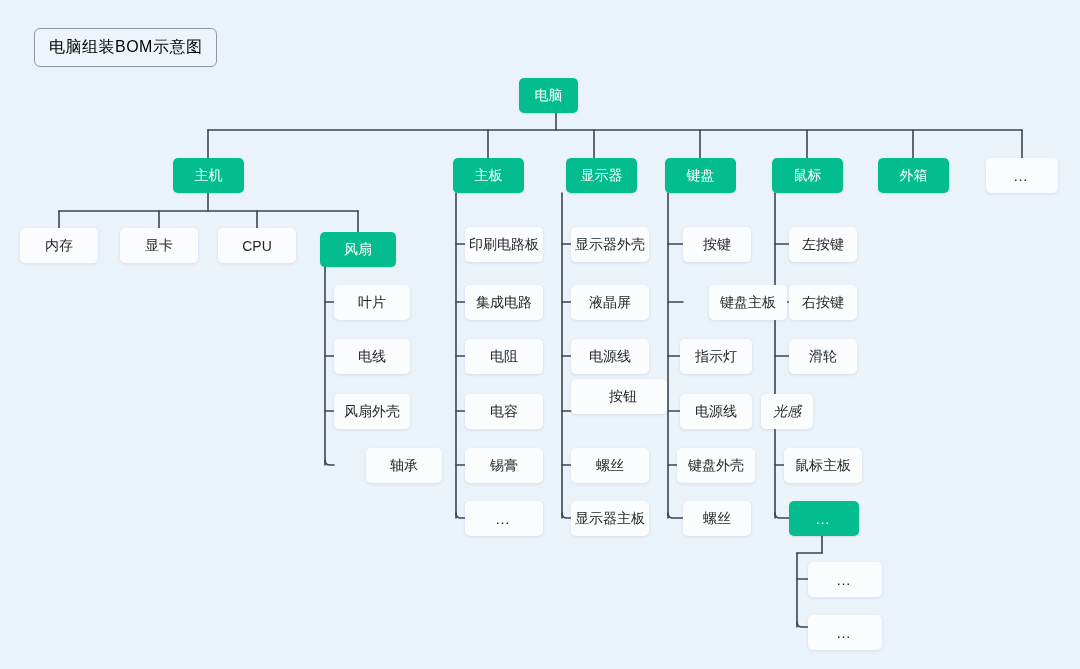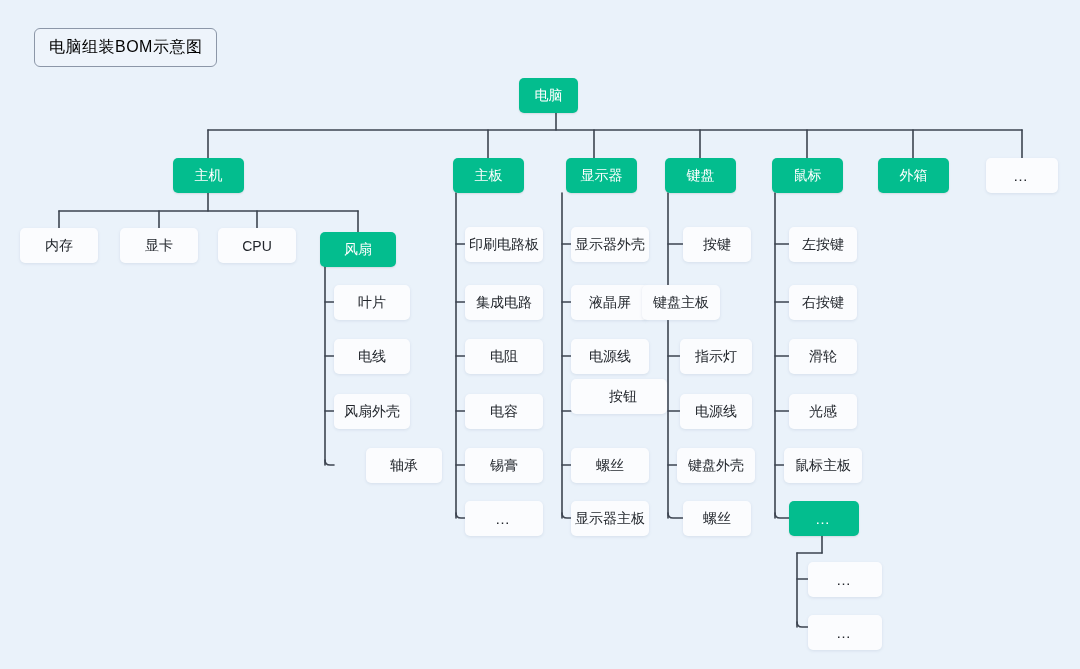--- a/index.html
+++ b/index.html
@@ -146,29 +146,29 @@
   <div class="node white ellipsis" style="left:465px;top:501px;width:78px;">…</div>
 
   <div class="node white" style="left:571px;top:227px;width:78px;">显示器外壳</div>
   <div class="node white" style="left:571px;top:285px;width:78px;">液晶屏</div>
   <div class="node white" style="left:571px;top:339px;width:78px;">电源线</div>
   <div class="node white" style="left:571px;top:379px;width:96px;padding-left:8px;">按钮</div>
   <div class="node white" style="left:571px;top:448px;width:78px;">螺丝</div>
   <div class="node white" style="left:571px;top:501px;width:78px;">显示器主板</div>
 
   <div class="node white" style="left:683px;top:227px;width:68px;">按键</div>
-  <div class="node white" style="left:642px;top:285px;width:78px;">键盘主板</div>
+  <div class="node white" style="left:709px;top:285px;width:78px;">键盘主板</div>
   <div class="node white" style="left:680px;top:339px;width:72px;">指示灯</div>
   <div class="node white" style="left:680px;top:394px;width:72px;">电源线</div>
   <div class="node white" style="left:677px;top:448px;width:78px;">键盘外壳</div>
   <div class="node white" style="left:683px;top:501px;width:68px;">螺丝</div>
 
   <div class="node white" style="left:789px;top:227px;width:68px;">左按键</div>
   <div class="node white" style="left:789px;top:285px;width:68px;">右按键</div>
   <div class="node white" style="left:789px;top:339px;width:68px;">滑轮</div>
-  <div class="node white" style="left:789px;top:394px;width:68px;">光感</div>
+  <div class="node white" style="left:761px;top:394px;width:52px;font-style:italic;">光感</div>
   <div class="node white" style="left:784px;top:448px;width:78px;">鼠标主板</div>
   <div class="node green ellipsis" style="left:789px;top:501px;width:70px;">…</div>
 
   <div class="node white ellipsis" style="left:808px;top:562px;width:74px;">…</div>
   <div class="node white ellipsis" style="left:808px;top:615px;width:74px;">…</div>
 
 </div>
 
 </body></html>

